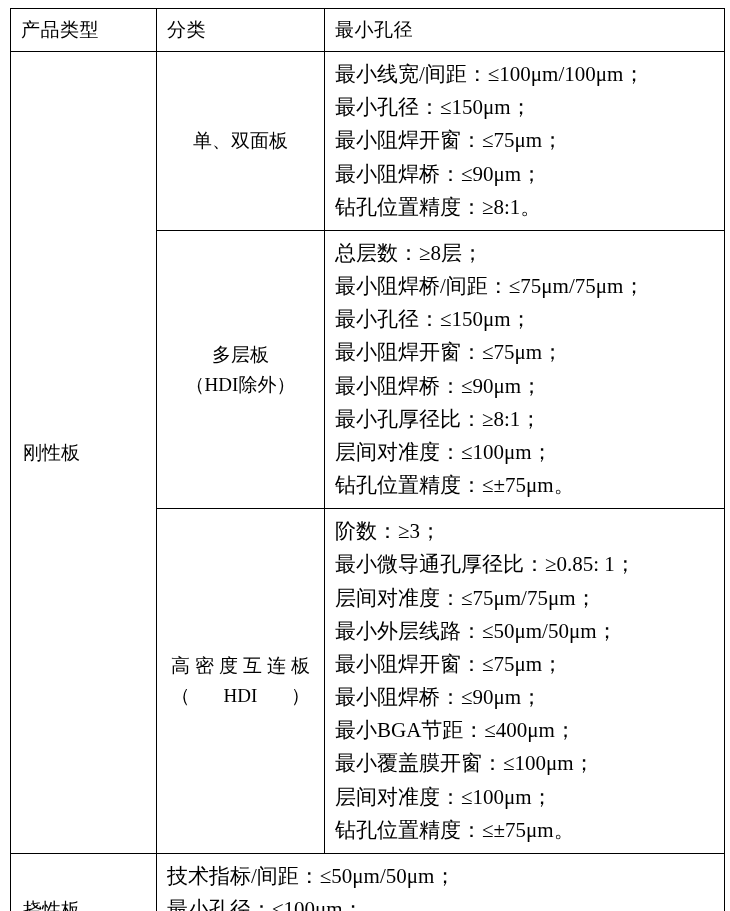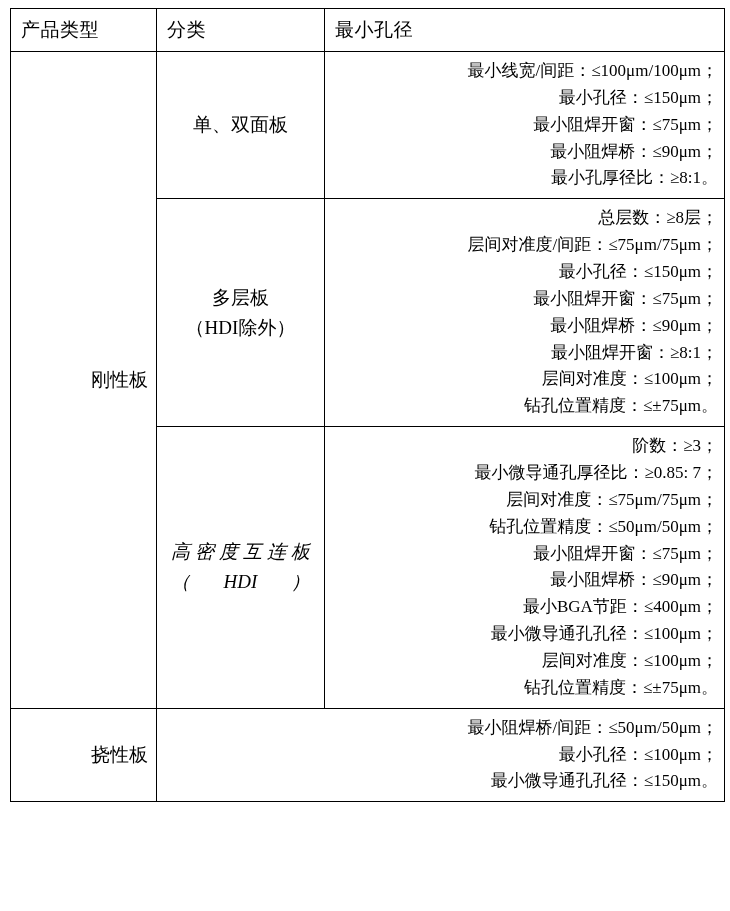--- a/index.html
+++ b/index.html
@@ -58,39 +58,37 @@
   .cat-cell .cell-inner {
     padding: 4px 6px;
     text-align: center;
   }
   .cat-justify .cell-inner {
     text-align: justify;
     text-align-last: justify;
     padding-left: 14px;
     padding-right: 14px;
     line-height: 1.6;
-    font-style: italic;
   }
   .type-cell {
-    text-align: right;
+    text-align: left;
     vertical-align: middle;
   }
   .type-cell .cell-inner {
     padding-left: 12px;
   }
   .spec-list {
     list-style: none;
     margin: 0;
     padding: 0;
   }
   .spec-list li {
     line-height: 1.58;
     white-space: nowrap;
-    font-size: 17px;
-    text-align: right;
+    font-size: 21px;
   }
   .spec-cell .cell-inner {
     padding: 6px 6px 6px 10px;
   }
 </style>
 </head>
 <body>
 
 <div class="page">
   <table class="spec">
@@ -119,79 +117,79 @@
         <td class="cat-cell">
           <div class="cell-inner">单、双面板</div>
         </td>
         <td class="spec-cell">
           <div class="cell-inner">
             <ul class="spec-list">
               <li>最小线宽/间距：≤100μm/100μm；</li>
               <li>最小孔径：≤150μm；</li>
               <li>最小阻焊开窗：≤75μm；</li>
               <li>最小阻焊桥：≤90μm；</li>
-              <li>最小孔厚径比：≥8:1。</li>
+              <li>钻孔位置精度：≥8:1。</li>
             </ul>
           </div>
         </td>
       </tr>
 
       <tr>
         <td class="cat-cell">
           <div class="cell-inner">
             <div>多层板</div>
             <div>（HDI除外）</div>
           </div>
         </td>
         <td class="spec-cell">
           <div class="cell-inner">
             <ul class="spec-list">
               <li>总层数：≥8层；</li>
-              <li>层间对准度/间距：≤75μm/75μm；</li>
+              <li>最小阻焊桥/间距：≤75μm/75μm；</li>
               <li>最小孔径：≤150μm；</li>
               <li>最小阻焊开窗：≤75μm；</li>
               <li>最小阻焊桥：≤90μm；</li>
-              <li>最小阻焊开窗：≥8:1；</li>
+              <li>最小孔厚径比：≥8:1；</li>
               <li>层间对准度：≤100μm；</li>
               <li>钻孔位置精度：≤±75μm。</li>
             </ul>
           </div>
         </td>
       </tr>
 
       <tr>
         <td class="cat-cell cat-justify">
           <div class="cell-inner">高密度互连板（HDI）</div>
         </td>
         <td class="spec-cell">
           <div class="cell-inner">
             <ul class="spec-list">
               <li>阶数：≥3；</li>
-              <li>最小微导通孔厚径比：≥0.85: 7；</li>
+              <li>最小微导通孔厚径比：≥0.85: 1；</li>
               <li>层间对准度：≤75μm/75μm；</li>
-              <li>钻孔位置精度：≤50μm/50μm；</li>
+              <li>最小外层线路：≤50μm/50μm；</li>
               <li>最小阻焊开窗：≤75μm；</li>
               <li>最小阻焊桥：≤90μm；</li>
               <li>最小BGA节距：≤400μm；</li>
-              <li>最小微导通孔孔径：≤100μm；</li>
+              <li>最小覆盖膜开窗：≤100μm；</li>
               <li>层间对准度：≤100μm；</li>
               <li>钻孔位置精度：≤±75μm。</li>
             </ul>
           </div>
         </td>
       </tr>
 
       <tr>
         <td class="type-cell">
           <div class="cell-inner">挠性板</div>
         </td>
         <td class="spec-cell" colspan="2">
           <div class="cell-inner">
             <ul class="spec-list">
-              <li>最小阻焊桥/间距：≤50μm/50μm；</li>
+              <li>技术指标/间距：≤50μm/50μm；</li>
               <li>最小孔径：≤100μm；</li>
               <li>最小微导通孔孔径：≤150μm。</li>
             </ul>
           </div>
         </td>
       </tr>
     </tbody>
   </table>
 </div>
 

